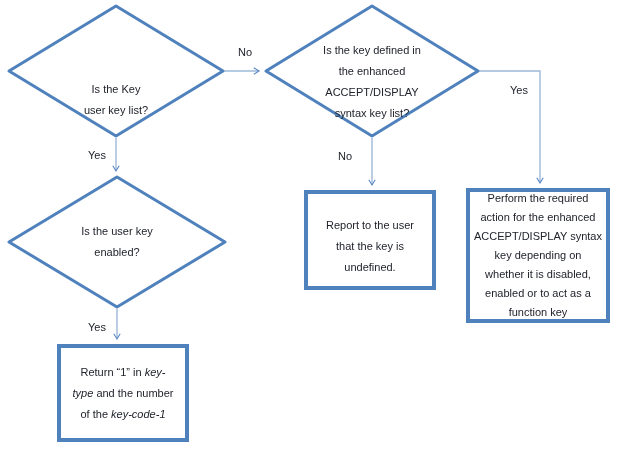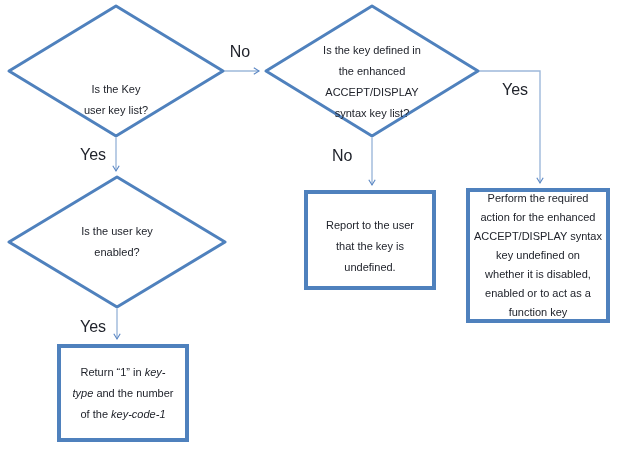--- a/index.html
+++ b/index.html
@@ -35,23 +35,23 @@
     white-space: nowrap;
     pointer-events: none;
   }
   .node-text.compact {
     line-height: 19px;
     text-align: center;
   }
   .edge-label {
     position: absolute;
     color: #21242c;
-    font-size: 16px;
+    font-size: 11px;
     line-height: 14px;
-    text-align: center;
+    text-align: right;
     white-space: nowrap;
     pointer-events: none;
   }
   .it { font-style: italic; margin-top: 32px; }
 </style>
 </head>
 <body>
 
 <div class="canvas">
 
@@ -97,21 +97,21 @@
   <div class="node-text" style="left:306px; top:192px; width:128px; height:96px; padding-top:6px;">
     <div>Report to the user</div>
     <div>that the key is</div>
     <div>undefined.</div>
   </div>
 
   <div class="node-text compact" style="left:468px; top:190px; width:140px; height:131px;">
     <div>Perform the required</div>
     <div>action for the enhanced</div>
     <div>ACCEPT/DISPLAY syntax</div>
-    <div>key undefined on</div>
+    <div>key depending on</div>
     <div>whether it is disabled,</div>
     <div>enabled or to act as a</div>
     <div>function key</div>
   </div>
 
   <div class="node-text" style="left:59px; top:346px; width:128px; height:94px;">
     <div>
       <span>Return “1” in </span><span class="it">key-</span>
     </div>
     <div>

